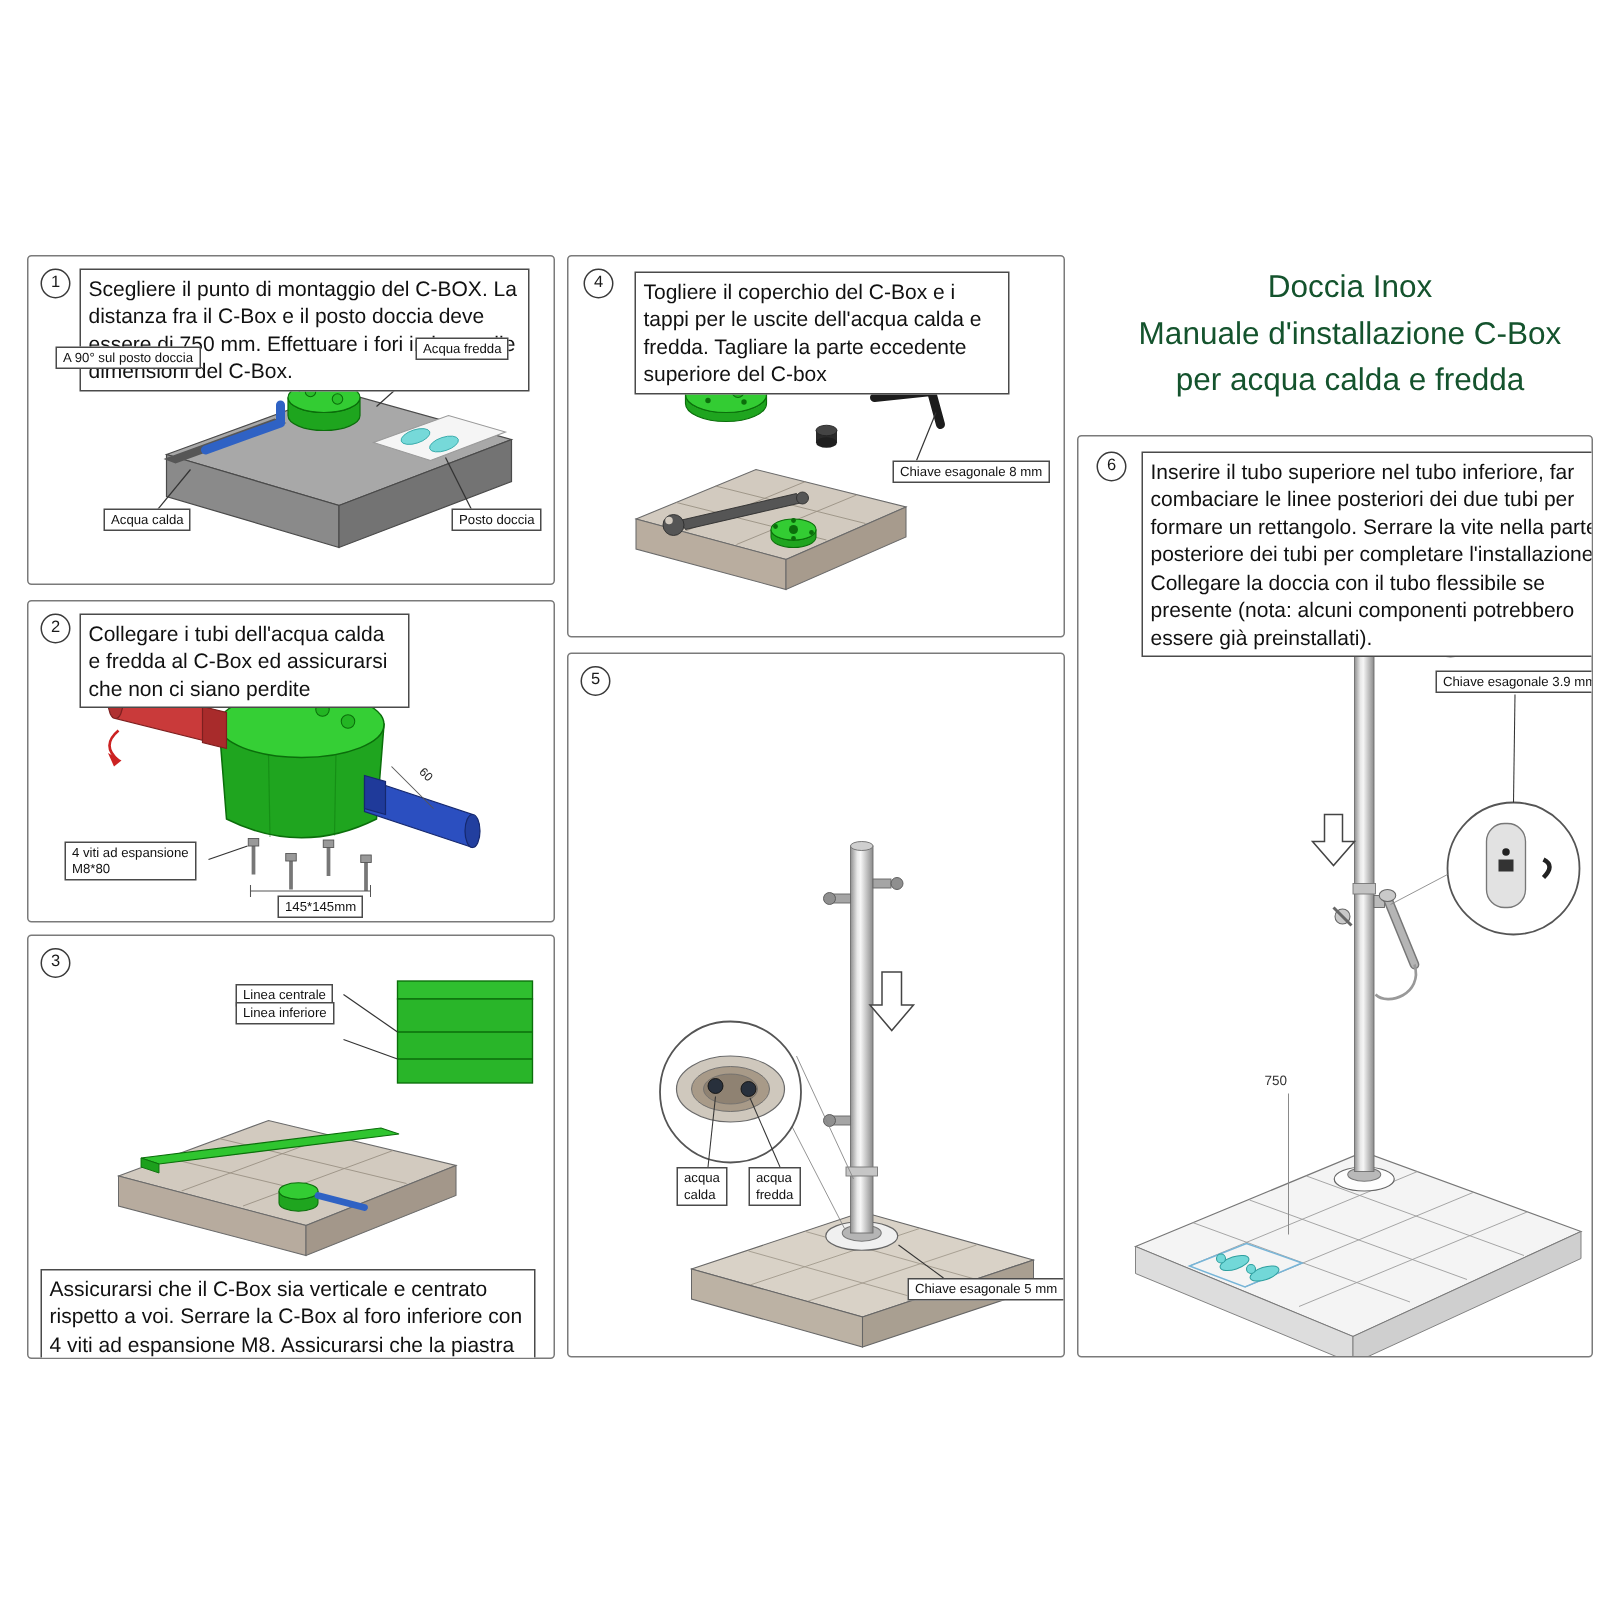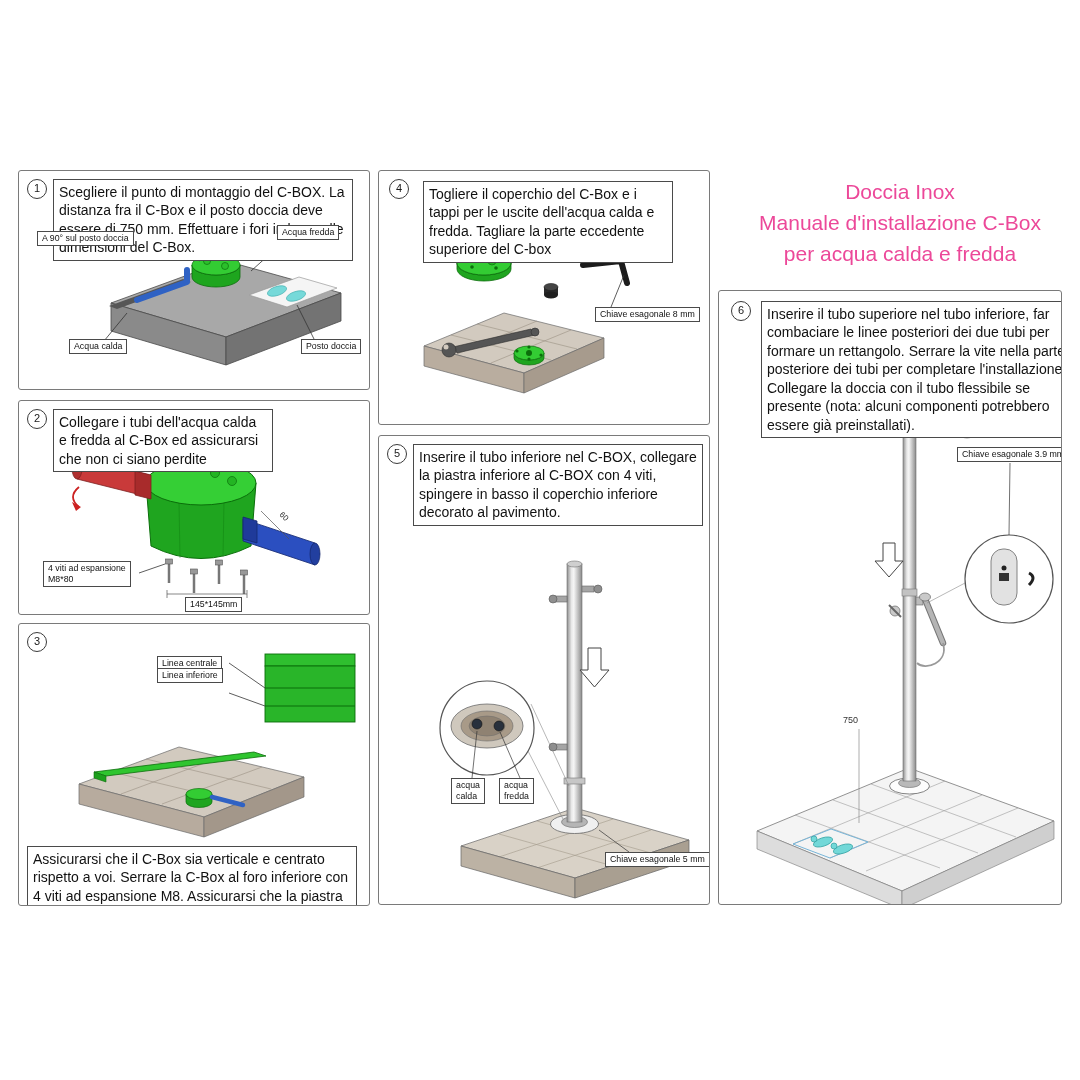--- a/index.html
+++ b/index.html
@@ -5,21 +5,21 @@
   *{margin:0;padding:0;box-sizing:border-box}
   html,body{background:#fff}
   body{width:1080px;height:1080px;font-family:"Liberation Sans",sans-serif;color:#111}
   .page{position:relative;width:1080px;height:1080px;background:#fff;overflow:hidden}
   .panel{position:absolute;border:1px solid #7a7a7a;border-radius:3px;background:#fff;overflow:hidden}
   .panel svg{position:absolute;left:0;top:0;z-index:1}
   .step-num{position:absolute;z-index:3;width:20px;height:20px;border:1.2px solid #3a3a3a;border-radius:50%;font-size:11px;line-height:17px;text-align:center;color:#1a1a1a;background:#fff}
   .instr{position:absolute;z-index:3;border:1px solid #4a4a4a;background:#fff;padding:3px 5px;font-size:14px;line-height:1.32;color:#111}
   .callout{position:absolute;z-index:3;border:1px solid #4a4a4a;background:#fff;padding:1px 4px;font-size:8.8px;line-height:1.25;color:#111;white-space:nowrap}
   .callout.center{white-space:pre-line;text-align:left}
-  .title{position:absolute;left:728px;top:176px;width:344px;text-align:center;font-size:21px;line-height:31px;color:#ec4899;z-index:2}
+  .title{position:absolute;left:728px;top:176px;width:344px;text-align:center;font-size:21px;line-height:31px;color:#14532d;z-index:2}
 </style>
 </head>
 <body>
 
 <div class="page">
 
   <div class="title">
     <div>Doccia Inox</div>
     <div>Manuale d'installazione C-Box</div>
     <div>per acqua calda e fredda</div>
@@ -250,21 +250,20 @@
         <circle cx="98" cy="288" r="5" fill="#28303c" stroke="#111" stroke-width="0.6"></circle>
         <circle cx="120" cy="290" r="5" fill="#28303c" stroke="#111" stroke-width="0.6"></circle>
       </g>
       <g stroke="#333" stroke-width="0.7">
         <line x1="93" y1="342" x2="98" y2="295"></line>
         <line x1="141" y1="342" x2="121" y2="296"></line>
         <line x1="250" y1="416" x2="220" y2="394"></line>
       </g>
     </svg>
     <div class="step-num" style="left:8px;top:8px">5</div>
-    <div class="instr" style="left:34px;top:8px;width:290px">Inserire il tubo inferiore nel C-BOX, collegare la piastra inferiore al C-BOX con 4 viti, spingere in basso il coperchio inferiore decorato al pavimento.</div>
     <div class="callout center" style="left:72px;top:342px">acqua
 calda</div>
     <div class="callout center" style="left:120px;top:342px">acqua
 fredda</div>
     <div class="callout" style="left:226px;top:416px">Chiave esagonale 5 mm</div>
   </div>
 
   <div class="panel" style="left:718px;top:290px;width:344px;height:615px">
     <svg width="344" height="615" viewBox="0 0 344 615">
       <defs>

